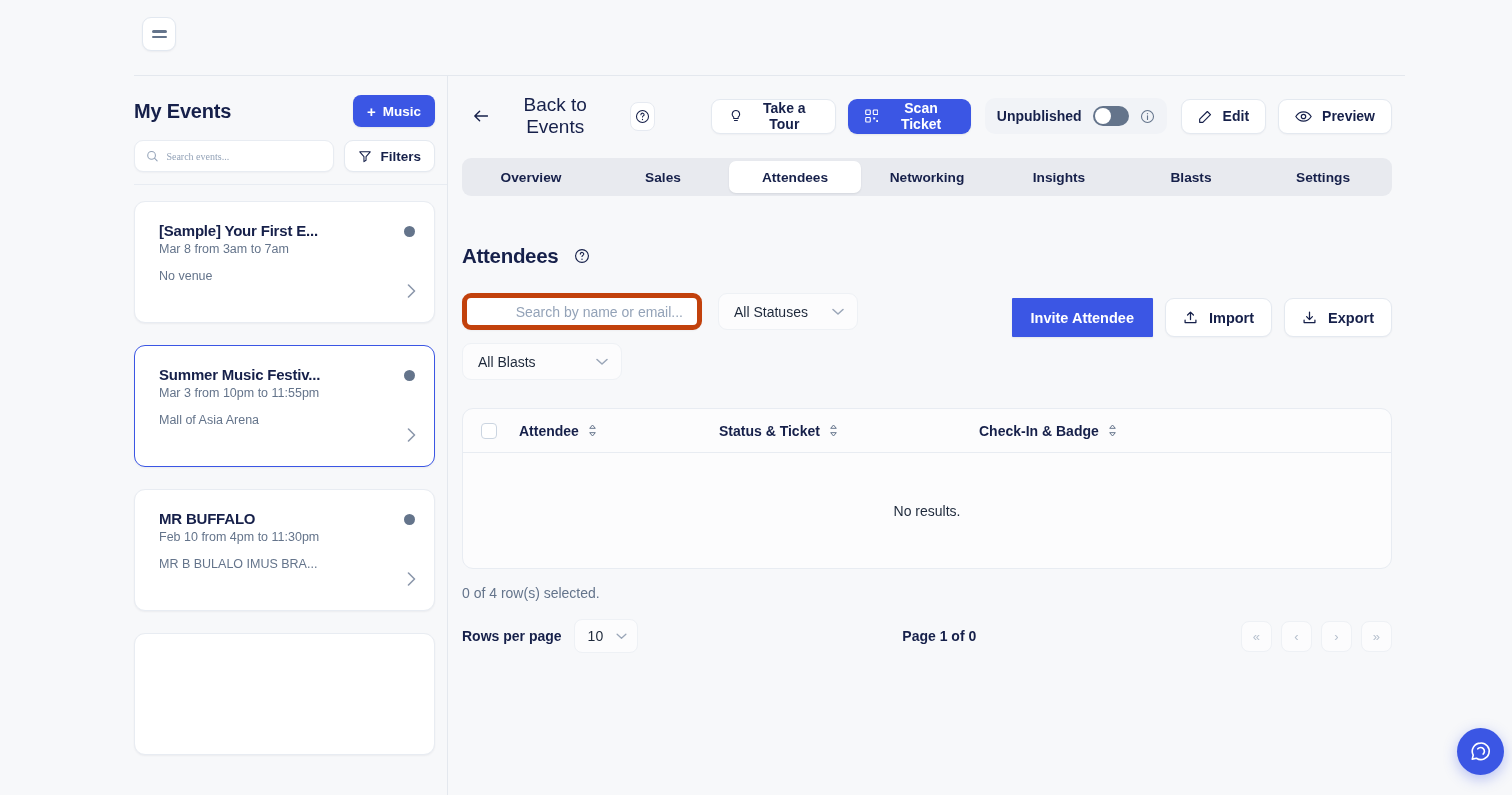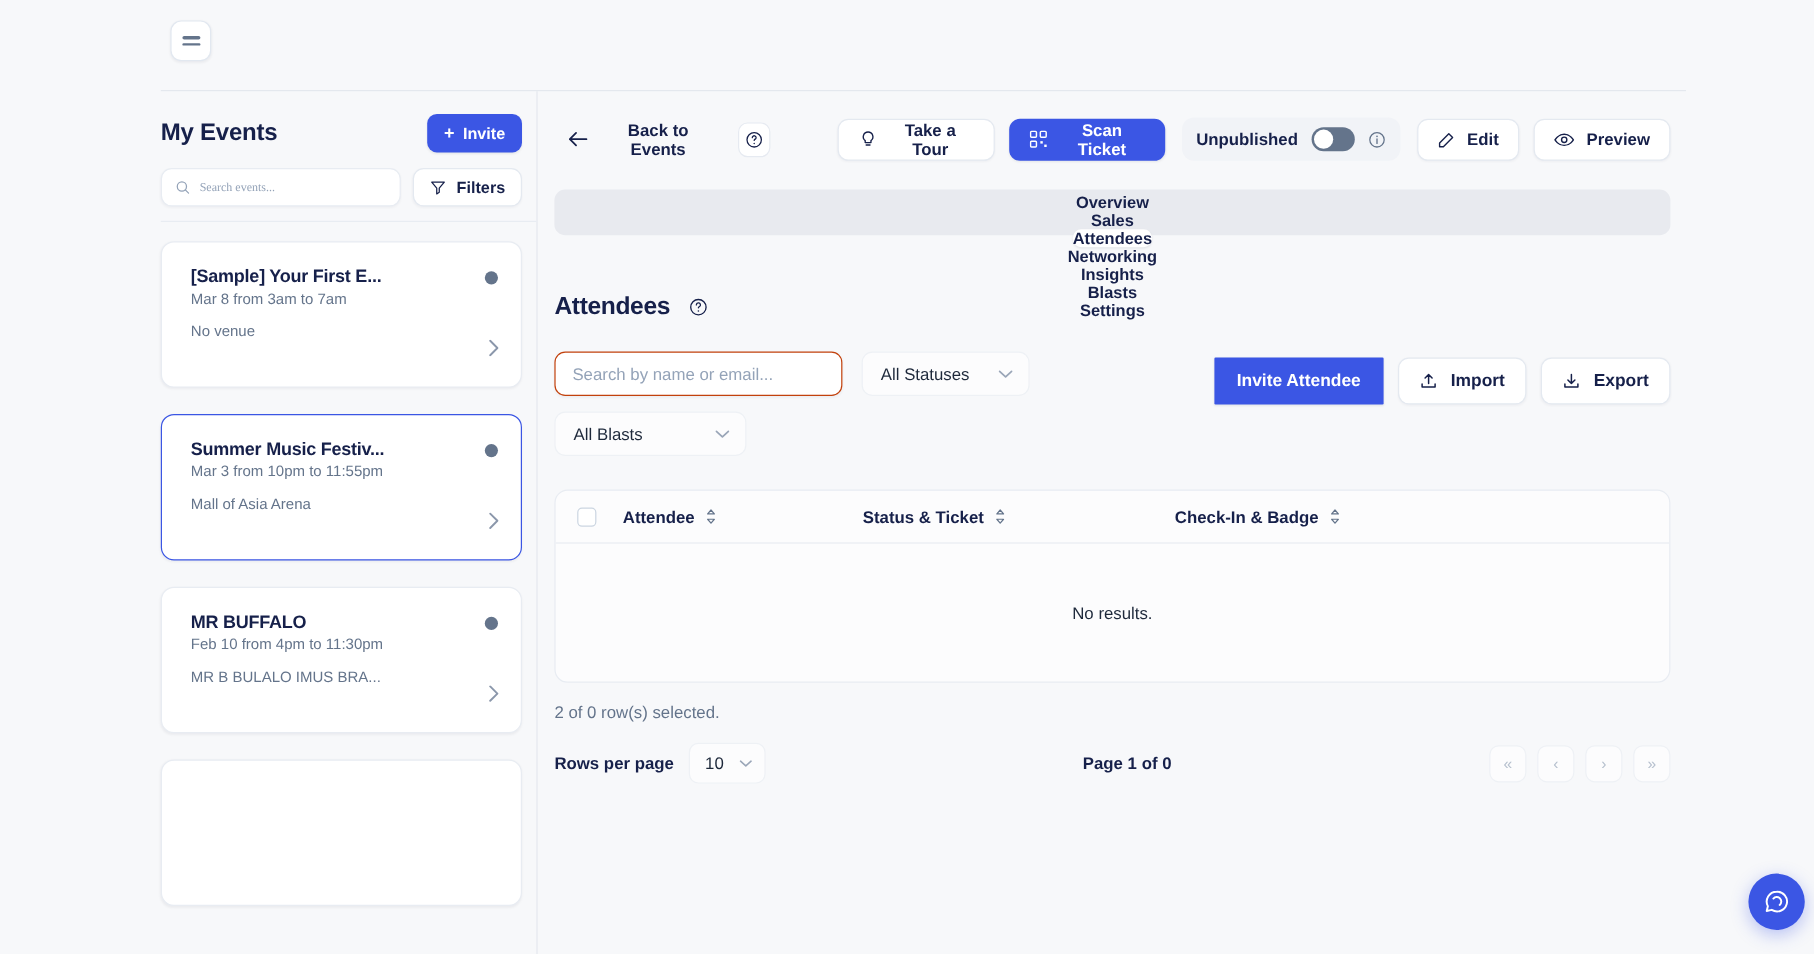--- a/index.html
+++ b/index.html
@@ -89,21 +89,21 @@
     width: 11px; height: 11px; border-radius: 50%; background: #64748b;
   }
   .ev-chev { position: absolute; right: 18px; bottom: 20px; color: #8b97ab; }
 
   
   .main { position: absolute; left: 452px; top: 96px; width: 930px; }
 
   .toolbar { display: flex; align-items: center; height: 40px; gap: 0; }
   .back-btn {
     display: flex; align-items: center; gap: 13px; background: none; border: none;
-    font-family: inherit; font-size: 14px; font-weight: 700; color: #16204a;
+    font-family: inherit; font-size: 19px; font-weight: 400; color: #16204a;
     padding: 0 6px 0 12px;
     justify-content: space-between;
   }
   .icon-sq {
     width: 29px; height: 29px; border-radius: 8px; background: #fff;
     border: 1px solid #e6eaf1; display: flex; align-items: center; justify-content: center;
     margin-left: 15px;
   }
   .tour-btn {
     display: flex; align-items: center; gap: 10px; height: 35px;
@@ -135,40 +135,40 @@
     background: #fff; border: 1px solid #e4e9f0; border-radius: 9px;
     padding: 0 16px; font-family: inherit; font-size: 14px; font-weight: 700; color: #16204a;
     box-shadow: 0 1px 2px rgba(16,24,40,.04);
   }
   .edit-btn { margin-left: 14px; }
   .preview-btn { margin-left: 12px; }
 
   
   .tabs {
     display: flex; align-items: center; height: 38px; background: #e8eaef;
-    border-radius: 9px; margin-top: 22px; padding: 3px; gap: 0; flex-direction: column;
+    border-radius: 9px; margin-top: 22px; padding: 3px; gap: 0;
   }
   .tab {
     flex: 1; height: 32px; display: flex; align-items: center; justify-content: center;
     font-size: 13.7px; font-weight: 700; color: #16204a; border-radius: 7px;
     background: transparent; border: none; font-family: inherit;
   }
   .tab.active { background: #fff; box-shadow: 0 1px 2px rgba(16,24,40,.09); }
 
   
   .sec-head { display: flex; align-items: center; gap: 16px; margin-top: 48px; }
   .sec-title { font-size: 20.5px; font-weight: 700; color: #16204a; letter-spacing: -.3px; }
 
   .filter-row { display: flex; align-items: flex-start; margin-top: 25px; }
   .filter-left { width: 520px; }
   .filter-line1 { display: flex; align-items: center; gap: 16px; }
   .attendee-search {
-    width: 240px; height: 37px; background: #fff; border: 1px solid #c2410c;
+    width: 240px; height: 37px; background: #fff; border: 5px solid #c2410c;
     border-radius: 9px; padding: 0 14px; font-size: 14px; font-family: inherit;
-    color: #000000; outline: none; box-shadow: 0 1px 2px rgba(16,24,40,.04);
+    color: #000000; outline: none; box-shadow: 0 1px 2px rgba(16,24,40,.04); text-align: right;
   }
   .attendee-search::placeholder { color: #94a3b8; }
   .sel {
     height: 37px; background: #fcfcfd; border: 1px solid #eef1f5; border-radius: 9px;
     display: flex; align-items: center; justify-content: space-between;
     padding: 0 13px 0 15px; font-size: 14px; font-weight: 400; color: #1e293b;
     font-family: inherit;
   }
   .sel-status { width: 140px; }
   .sel-badges { width: 160px; margin-top: 13px; }
@@ -242,21 +242,21 @@
   </button>
 
   <div class="top-rule"></div>
   <div class="v-rule"></div>
 
   <aside class="sidebar">
     <div class="sb-head">
       <div class="sb-title">My Events</div>
       <button class="create-btn">
         <span class="plus">+</span>
-        <span>Invite</span>
+        <span>Music</span>
       </button>
     </div>
 
     <div class="sb-tools">
       <div class="search-events">
         <svg width="14" height="14" viewBox="0 0 20 20" fill="none">
           <circle cx="9" cy="9" r="6.2" stroke="#94a3b8" stroke-width="1.7"></circle>
           <path d="M13.6 13.6L18 18" stroke="#94a3b8" stroke-width="1.7" stroke-linecap="round"></path>
         </svg>
         <input placeholder="Search events..." style="">
@@ -467,21 +467,21 @@
                 <path d="M4.5 1L7.3 4.3H1.7L4.5 1zM4.5 12L1.7 8.7h5.6L4.5 12z" stroke="#64748b" stroke-width="1" stroke-linejoin="round"></path>
               </svg>
           </span>
         </span>
       </div>
       <div class="tbody">
         <span class="no-results">No results.</span>
       </div>
     </div>
 
-    <div class="sel-count">2 of 0 row(s) selected.</div>
+    <div class="sel-count">0 of 4 row(s) selected.</div>
 
     <div class="pager">
       <span class="rpp-label">Rows per page</span>
       <div class="rpp">
         <span>10</span>
         <svg class="chev-d" width="11" height="7" viewBox="0 0 12 8" fill="none">
             <path d="M1 1.5L6 6l5-4.5" stroke="#9aa6b8" stroke-width="1.5" stroke-linecap="round" stroke-linejoin="round"></path>
           </svg>
       </div>
       <span class="page-of">Page 1 of 0</span>

